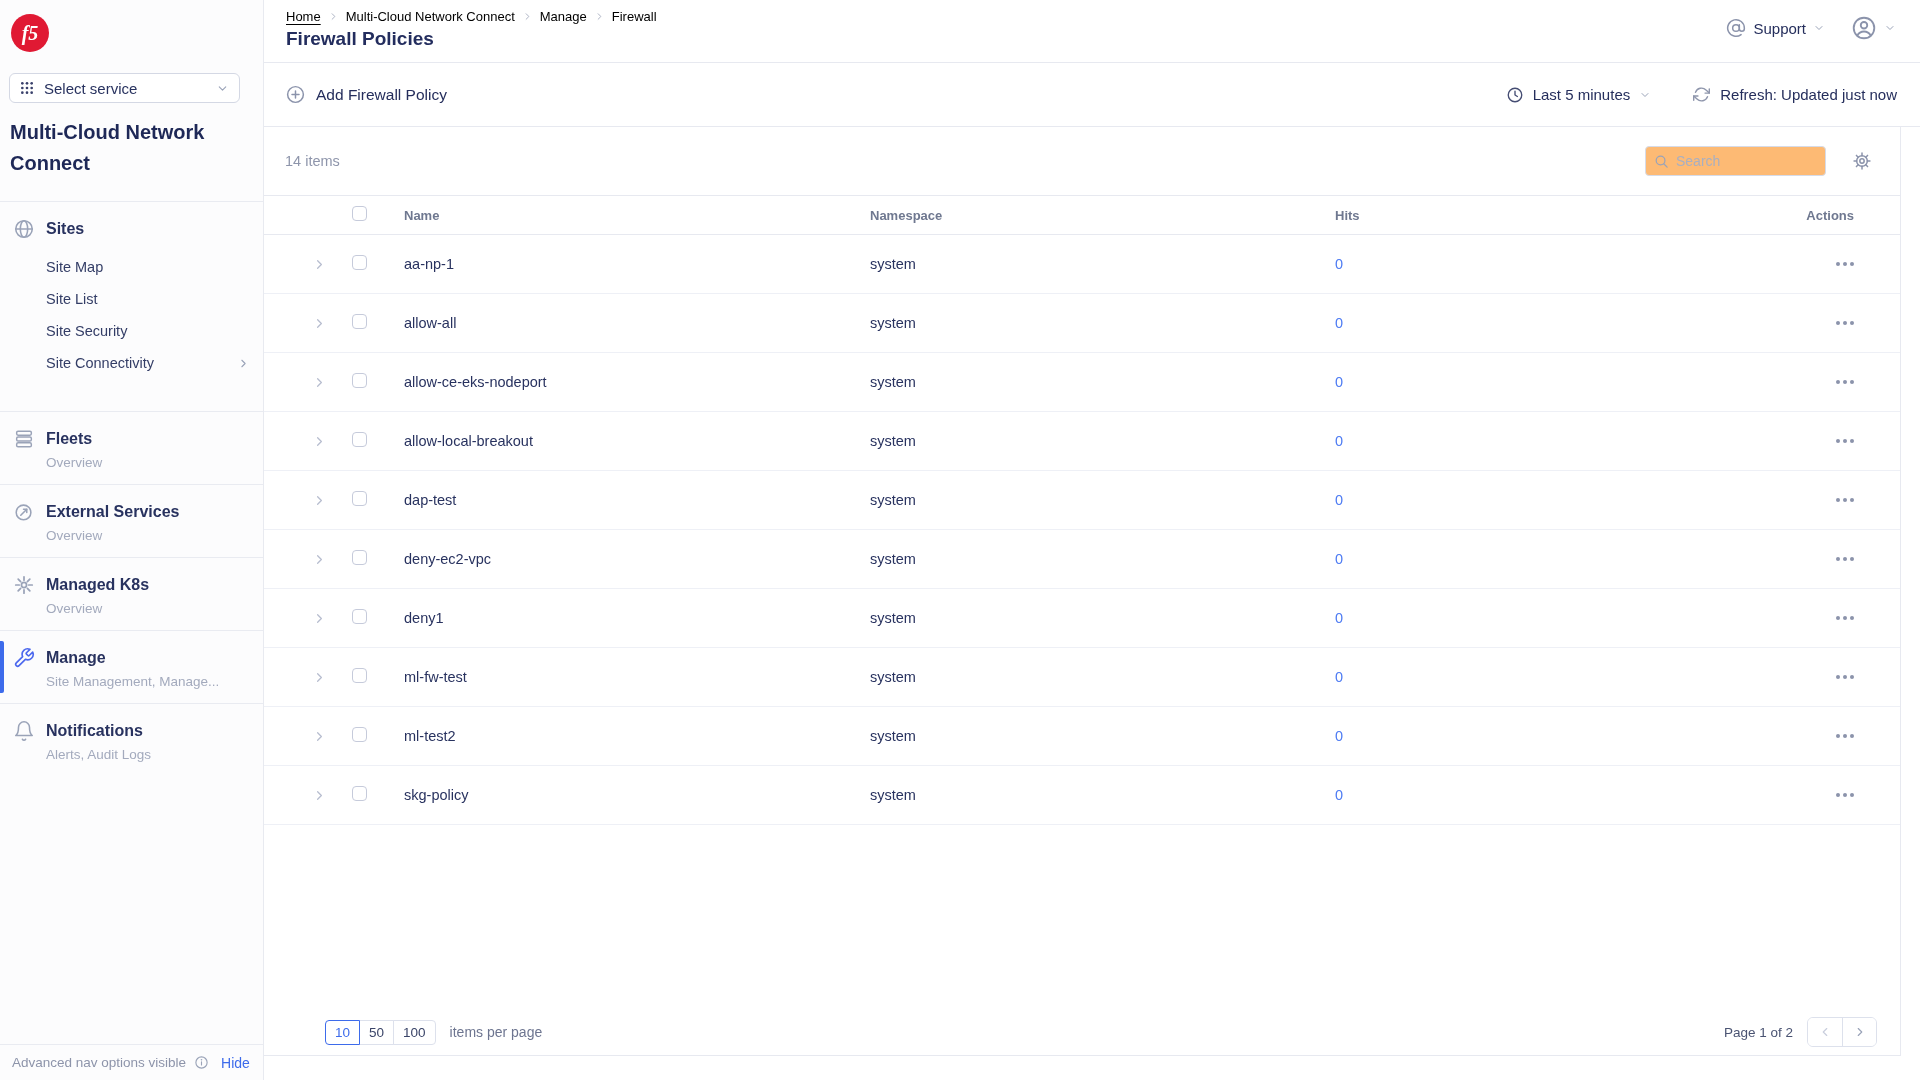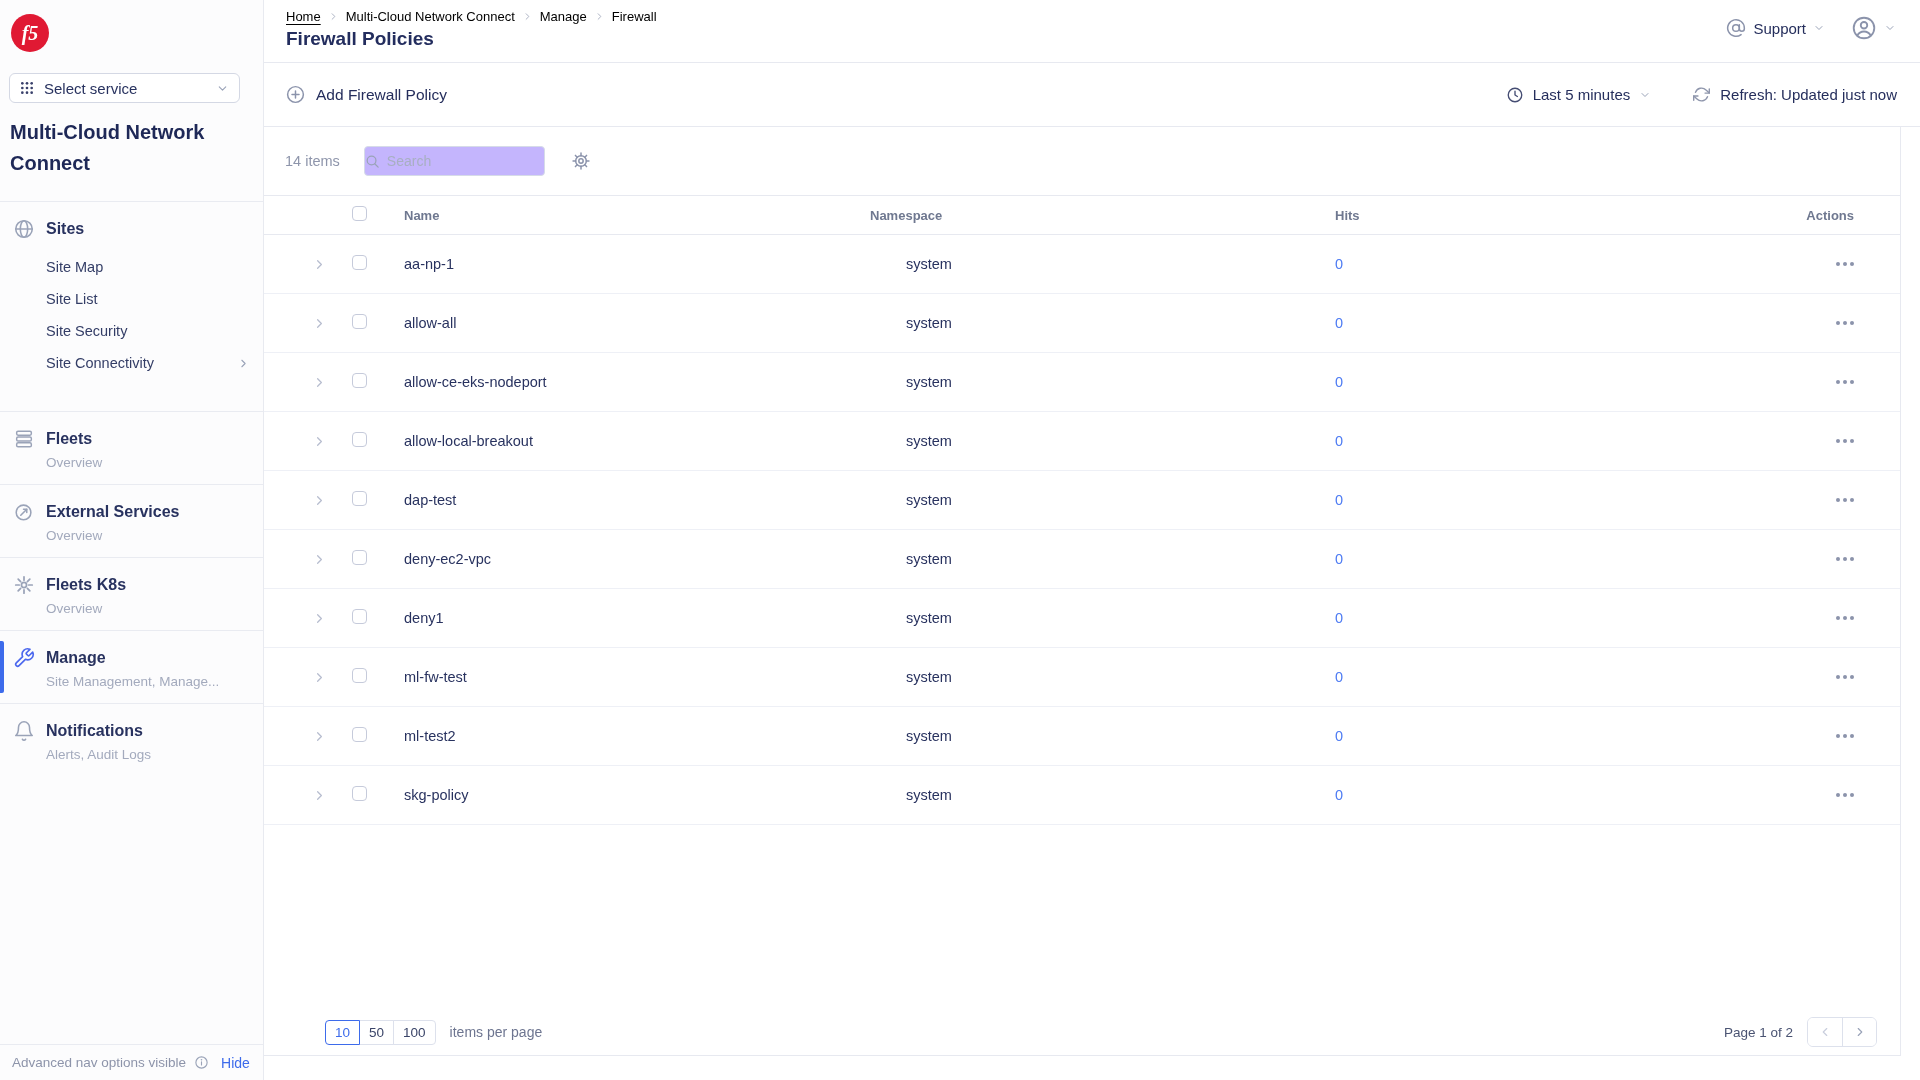--- a/index.html
+++ b/index.html
@@ -106,27 +106,27 @@
   .refresh-btn .lbl { font-size: 15px; color: #252e5c; }
 
   
   .card {
     flex: 1; margin-right: 19px; min-height: 0;
     border-right: 1px solid #e7e9f0; border-bottom: 1px solid #e7e9f0;
     display: flex; flex-direction: column; margin-bottom: 24px; background: #fff;
   }
   .card-toolbar {
     height: 68px; flex: none; display: flex; align-items: center;
-    padding: 0 28px 0 21px; gap: 24px;
+    justify-content: space-between; padding: 0 28px 0 21px; gap: 24px;
   }
   .items-count { font-size: 14.5px; color: #8e95ab; }
   .card-toolbar-right { display: flex; align-items: center; gap: 26px; }
   .search-box {
     width: 181px; height: 30px; border: 1px solid #d6dbe8; border-radius: 4px;
-    background: #c4b5fd; display: flex; align-items: center; padding: 0 0; gap: 7px;
+    background: #fdba74; display: flex; align-items: center; padding: 0 8px; gap: 7px;
   }
   .search-box .search-ic { width: 15px; height: 15px; color: #9aa3b8; flex: none; }
   .search-box input {
     border: none; outline: none; width: 100%; font-size: 14px;
     font-family: "Liberation Sans", sans-serif; color: #28325f; background: transparent;
   }
   .search-box input::placeholder { color: #a8afc2; }
   .gear-btn { width: 20px; height: 20px; color: #8b93ab; cursor: pointer; }
 
   .thead-row, .trow {
@@ -140,21 +140,21 @@
     font-size: 13px; font-weight: 600; color: #6f7890;
   }
   .trow { height: 59px; border-bottom: 1px solid #eef0f6; }
   .cell.actions-h { text-align: right; }
   .checkbox {
     width: 15px; height: 15px; border: 1.5px solid #c6cbdb; border-radius: 4px;
     background: #fff; display: inline-block; margin-left: 6px; cursor: pointer;
   }
   .row-chev { width: 15px; height: 15px; color: #b7bdcf; cursor: pointer; margin-left: 6px; }
   .cell.name { font-size: 14.5px; color: #28325f; }
-  .cell.ns { font-size: 14.5px; color: #28325f; margin-left: 36px; }
+  .cell.ns { font-size: 14.5px; color: #28325f; }
   .cell.hits a { font-size: 14.5px; color: #4d7bf3; text-decoration: none; cursor: pointer; }
   .cell.actions { display: flex; justify-content: flex-end; gap: 3px; cursor: pointer; }
   .dot { width: 4px; height: 4px; border-radius: 50%; background: #8b93ab; display: inline-block; }
 
   .table-spacer { flex: 1; }
   .pagination {
     height: 46px; flex: none; display: flex; align-items: center;
     justify-content: space-between; padding: 0 23px 0 21px;
   }
   .pagination-left { display: flex; align-items: center; }
@@ -283,21 +283,21 @@
             <path d="M17.2 12H21"></path>
               <path d="M15.68 15.68l2.68 2.68"></path>
               <path d="M12 17.2V21"></path>
               <path d="M8.32 15.68L5.64 18.36"></path>
             <path d="M6.8 12H3"></path>
               <path d="M8.32 8.32L5.64 5.64"></path>
               <path d="M12 6.8V3"></path>
               <path d="M15.68 8.32l2.68-2.68"></path>
           </svg>
         </span>
-        <span class="nav-label">Fleets K8s</span>
+        <span class="nav-label">Managed K8s</span>
       </div>
       <div class="nav-sub">Overview</div>
     </div>
 
     <div class="nav-group active">
       <span class="active-bar"></span>
       <div class="nav-head">
         <span class="nav-icon">
           <svg class="i" viewBox="0 0 24 24" style="stroke-width:1.8">
               <path d="M14.7 6.3a1 1 0 0 0 0 1.4l1.6 1.6a1 1 0 0 0 1.4 0l3.77-3.77a6 6 0 0 1-7.94 7.94l-6.91 6.91a2.12 2.12 0 0 1-3-3l6.91-6.91a6 6 0 0 1 7.94-7.94l-3.76 3.76z"></path>

